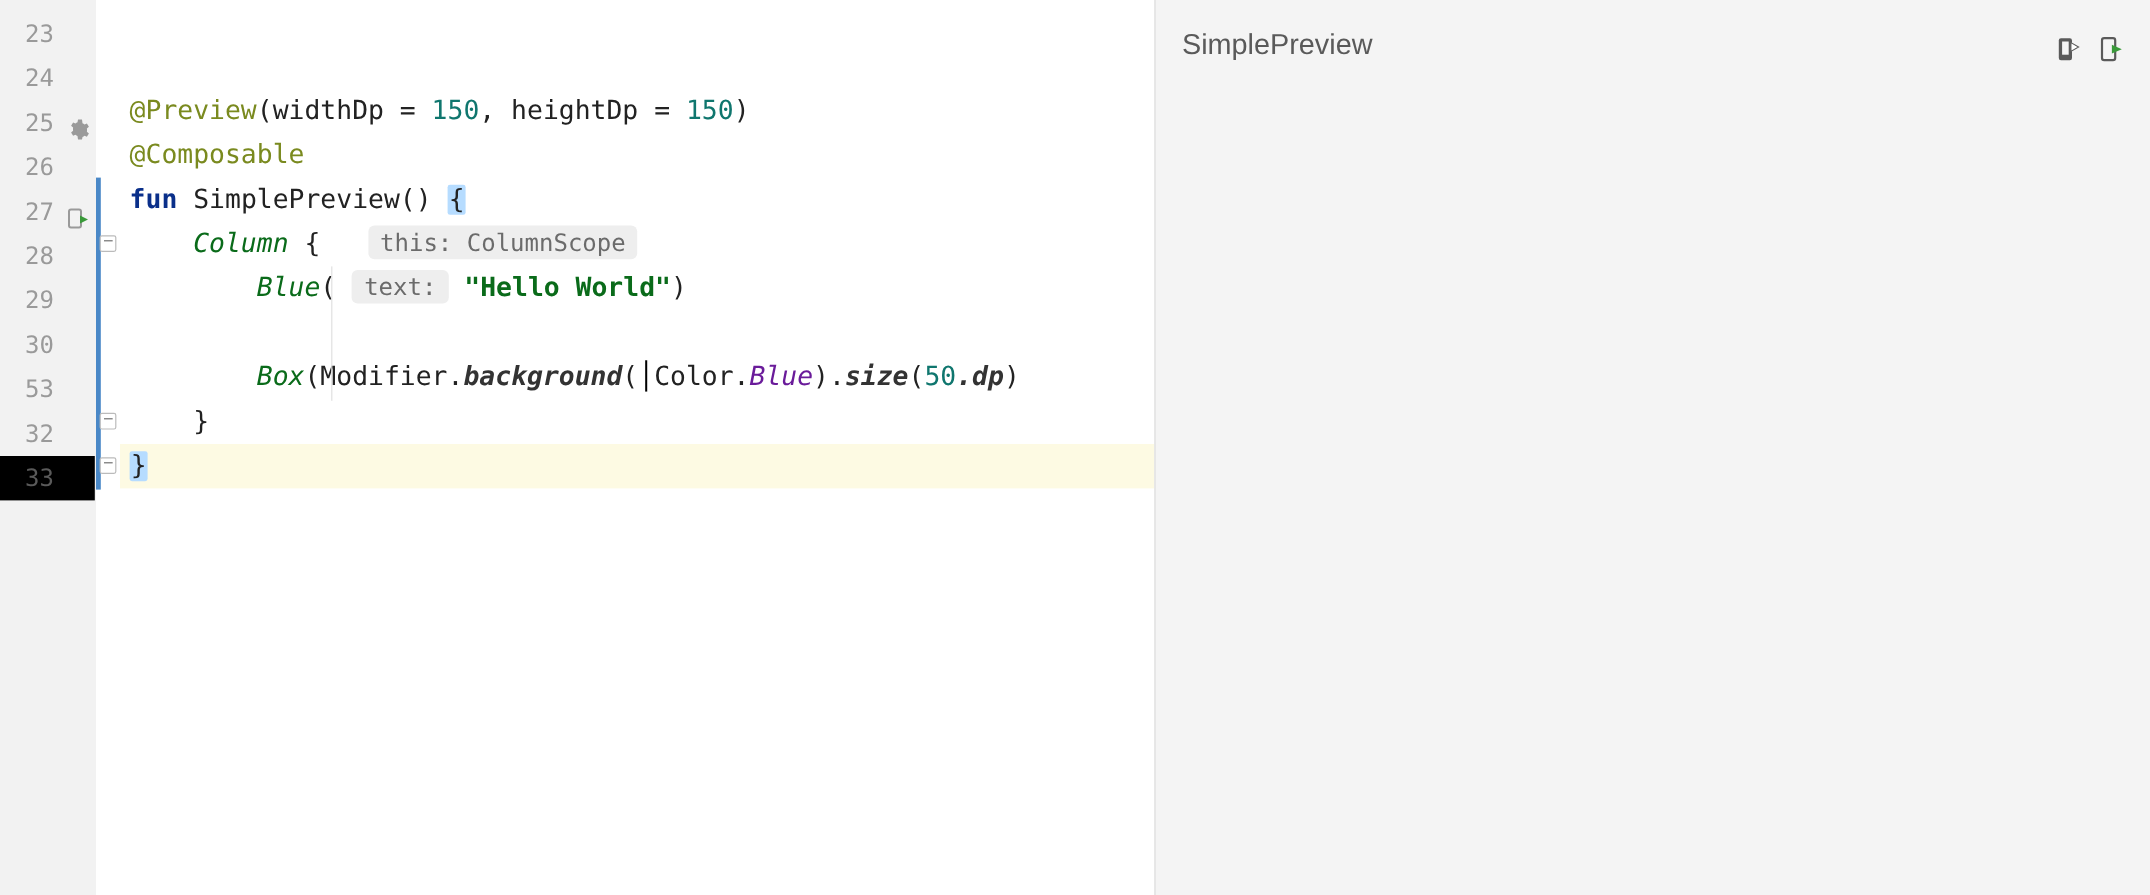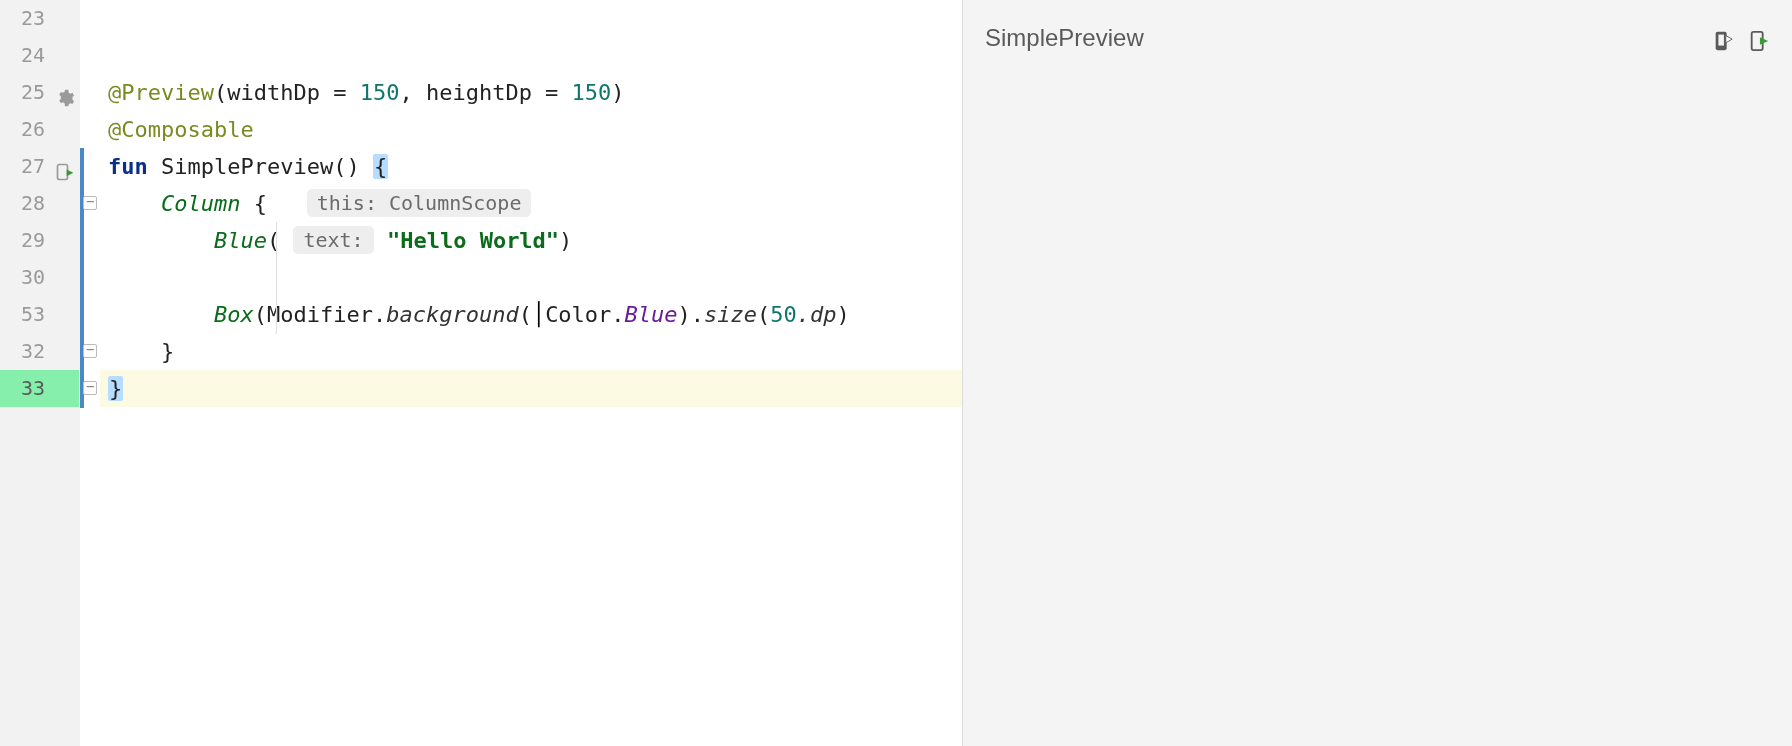--- a/index.html
+++ b/index.html
@@ -20,33 +20,33 @@
     flex: 1 1 auto;
     display: flex;
     background: #ffffff;
     min-width: 0;
   }
   .gutter {
     width: 80px;
     background: #f2f2f2;
     color: #9a9a9a;
     text-align: right;
-    padding-top: 0;
+    padding-top: 10px;
     user-select: none;
     border-right: 1px solid #f2f2f2;
   }
   .gutter-row {
     height: 37px;
     line-height: 37px;
     padding-right: 34px;
     position: relative;
     font-size: 20px;
   }
   .gutter-row.current {
-    background: #86efac;
+    background: #000000;
     color: #5a5a5a;
   }
   .gutter-icon {
     position: absolute;
     right: 4px;
     top: 50%;
     transform: translateY(-50%);
     width: 20px; height: 20px;
   }
   .fold-col {
@@ -90,21 +90,21 @@
   }
   .code-line.hl {
     background: #fdfae3;
   }
   
   .tk-anno    { color: #7a8a1f; }          
   .tk-kw      { color: #0a2f8a; font-weight: bold; }
   .tk-num     { color: #0f766e; }
   .tk-ital    { color: #0a6b1a; font-style: italic; } 
   .tk-str     { color: #0a6b1a; font-weight: bold; }
-  .tk-fn-it   { color: #333; font-style: italic; }    
+  .tk-fn-it   { color: #333; font-style: italic; font-weight: bold; }    
   .tk-purple  { color: #6a1b9a; font-style: italic; } 
   .tk-default { color: #222; }
   .hint {
     display: inline-block;
     background: #eeeeee;
     color: #6b6b6b;
     border-radius: 5px;
     padding: 0 10px;
     font-style: normal;
     font-family: "Menlo","Consolas",monospace;

